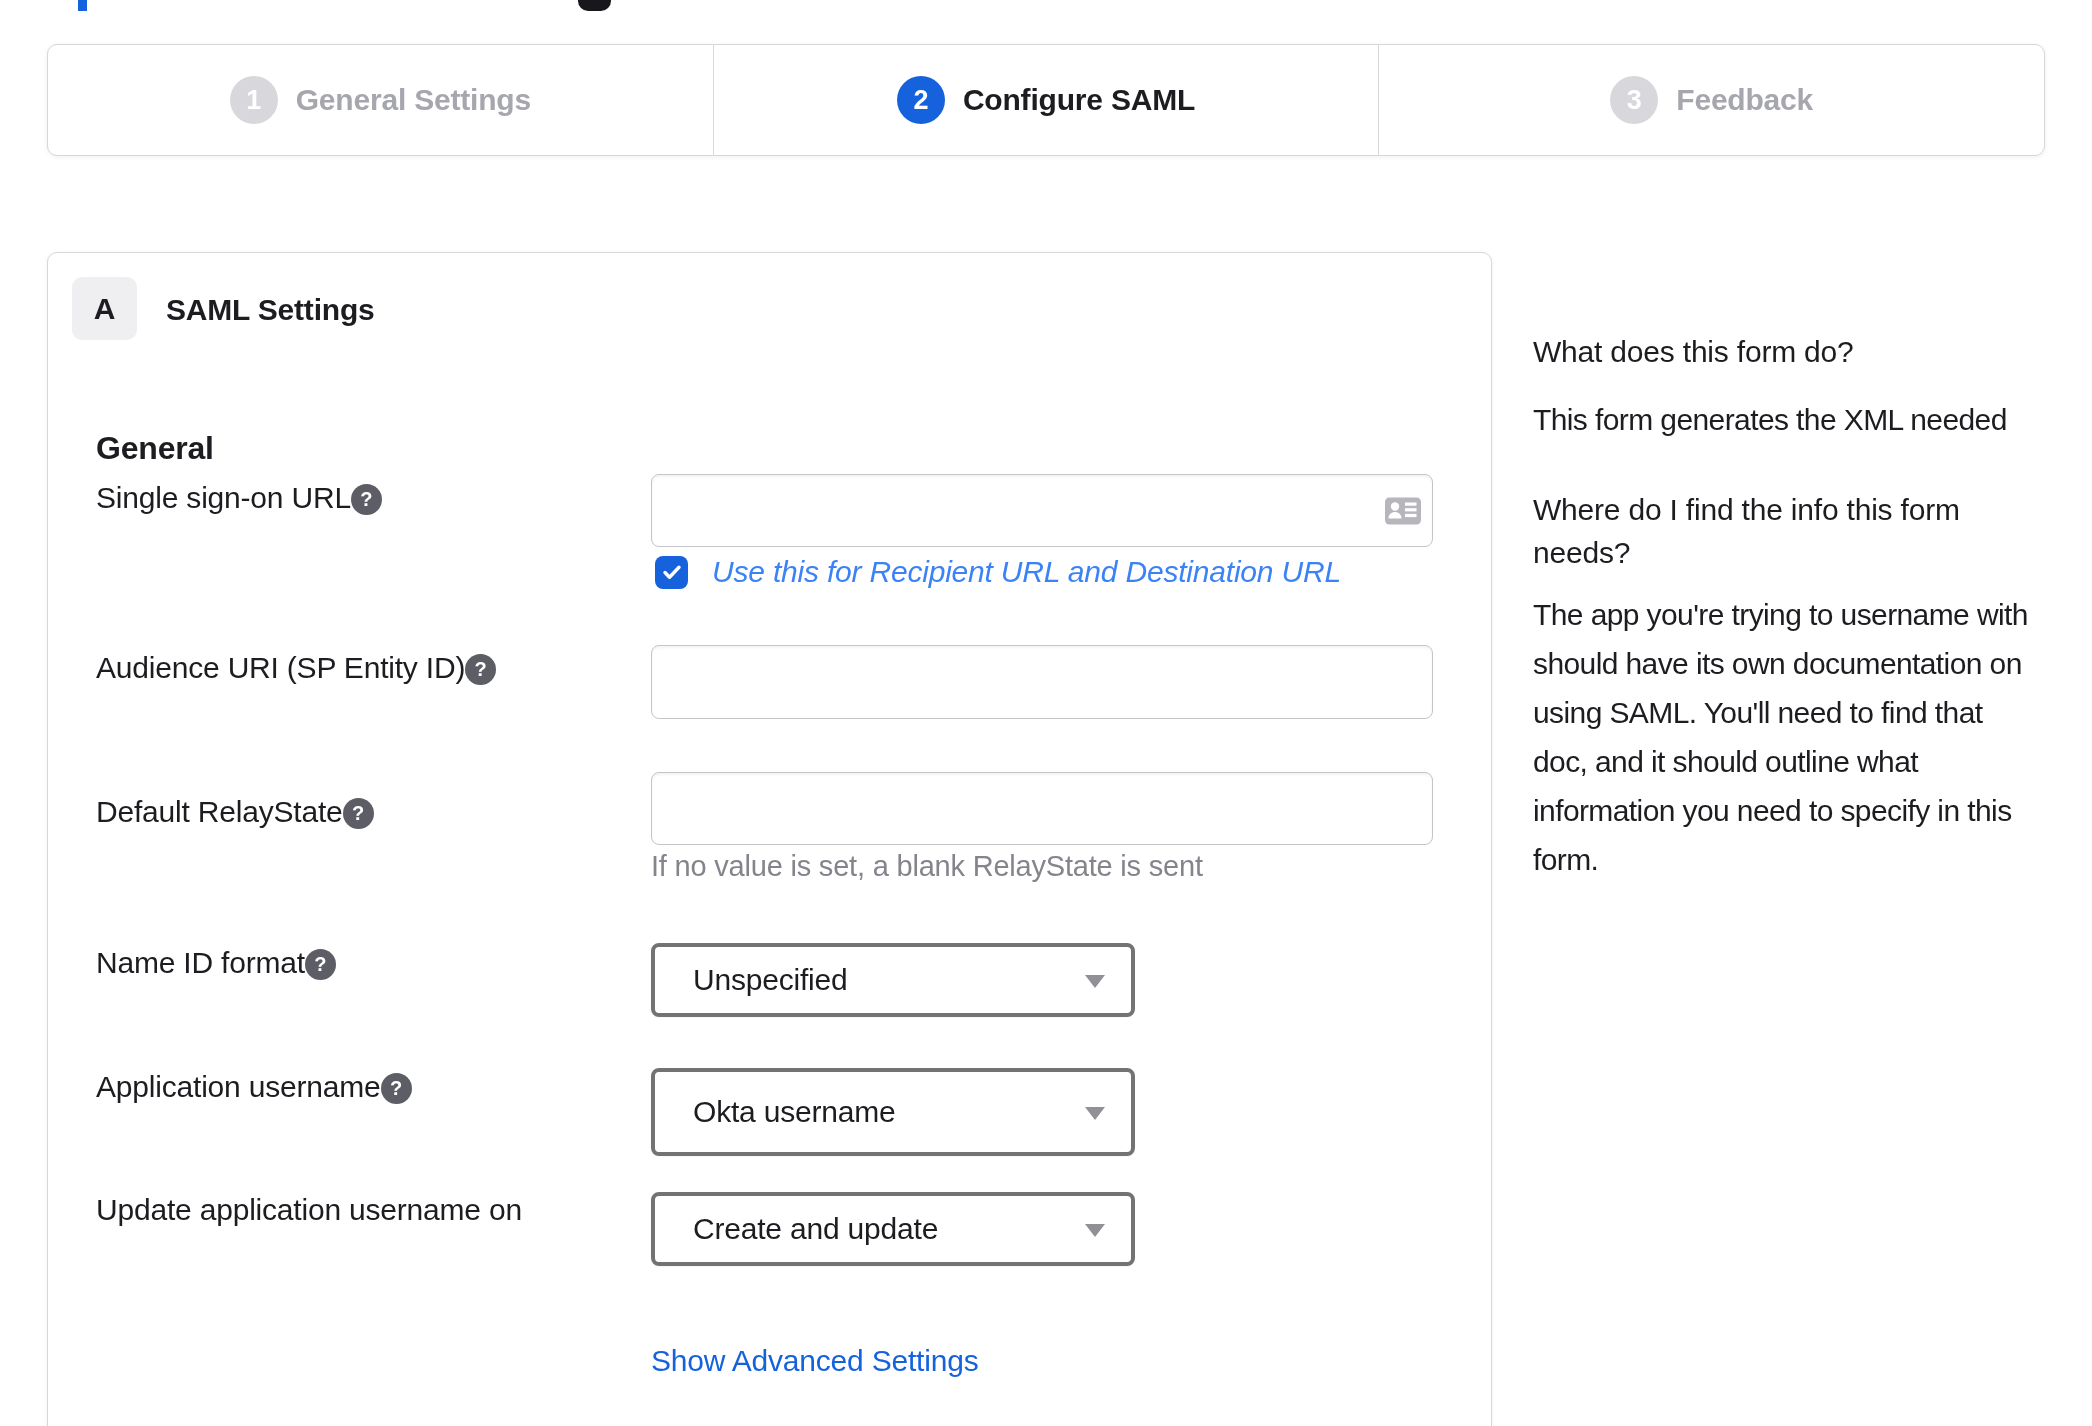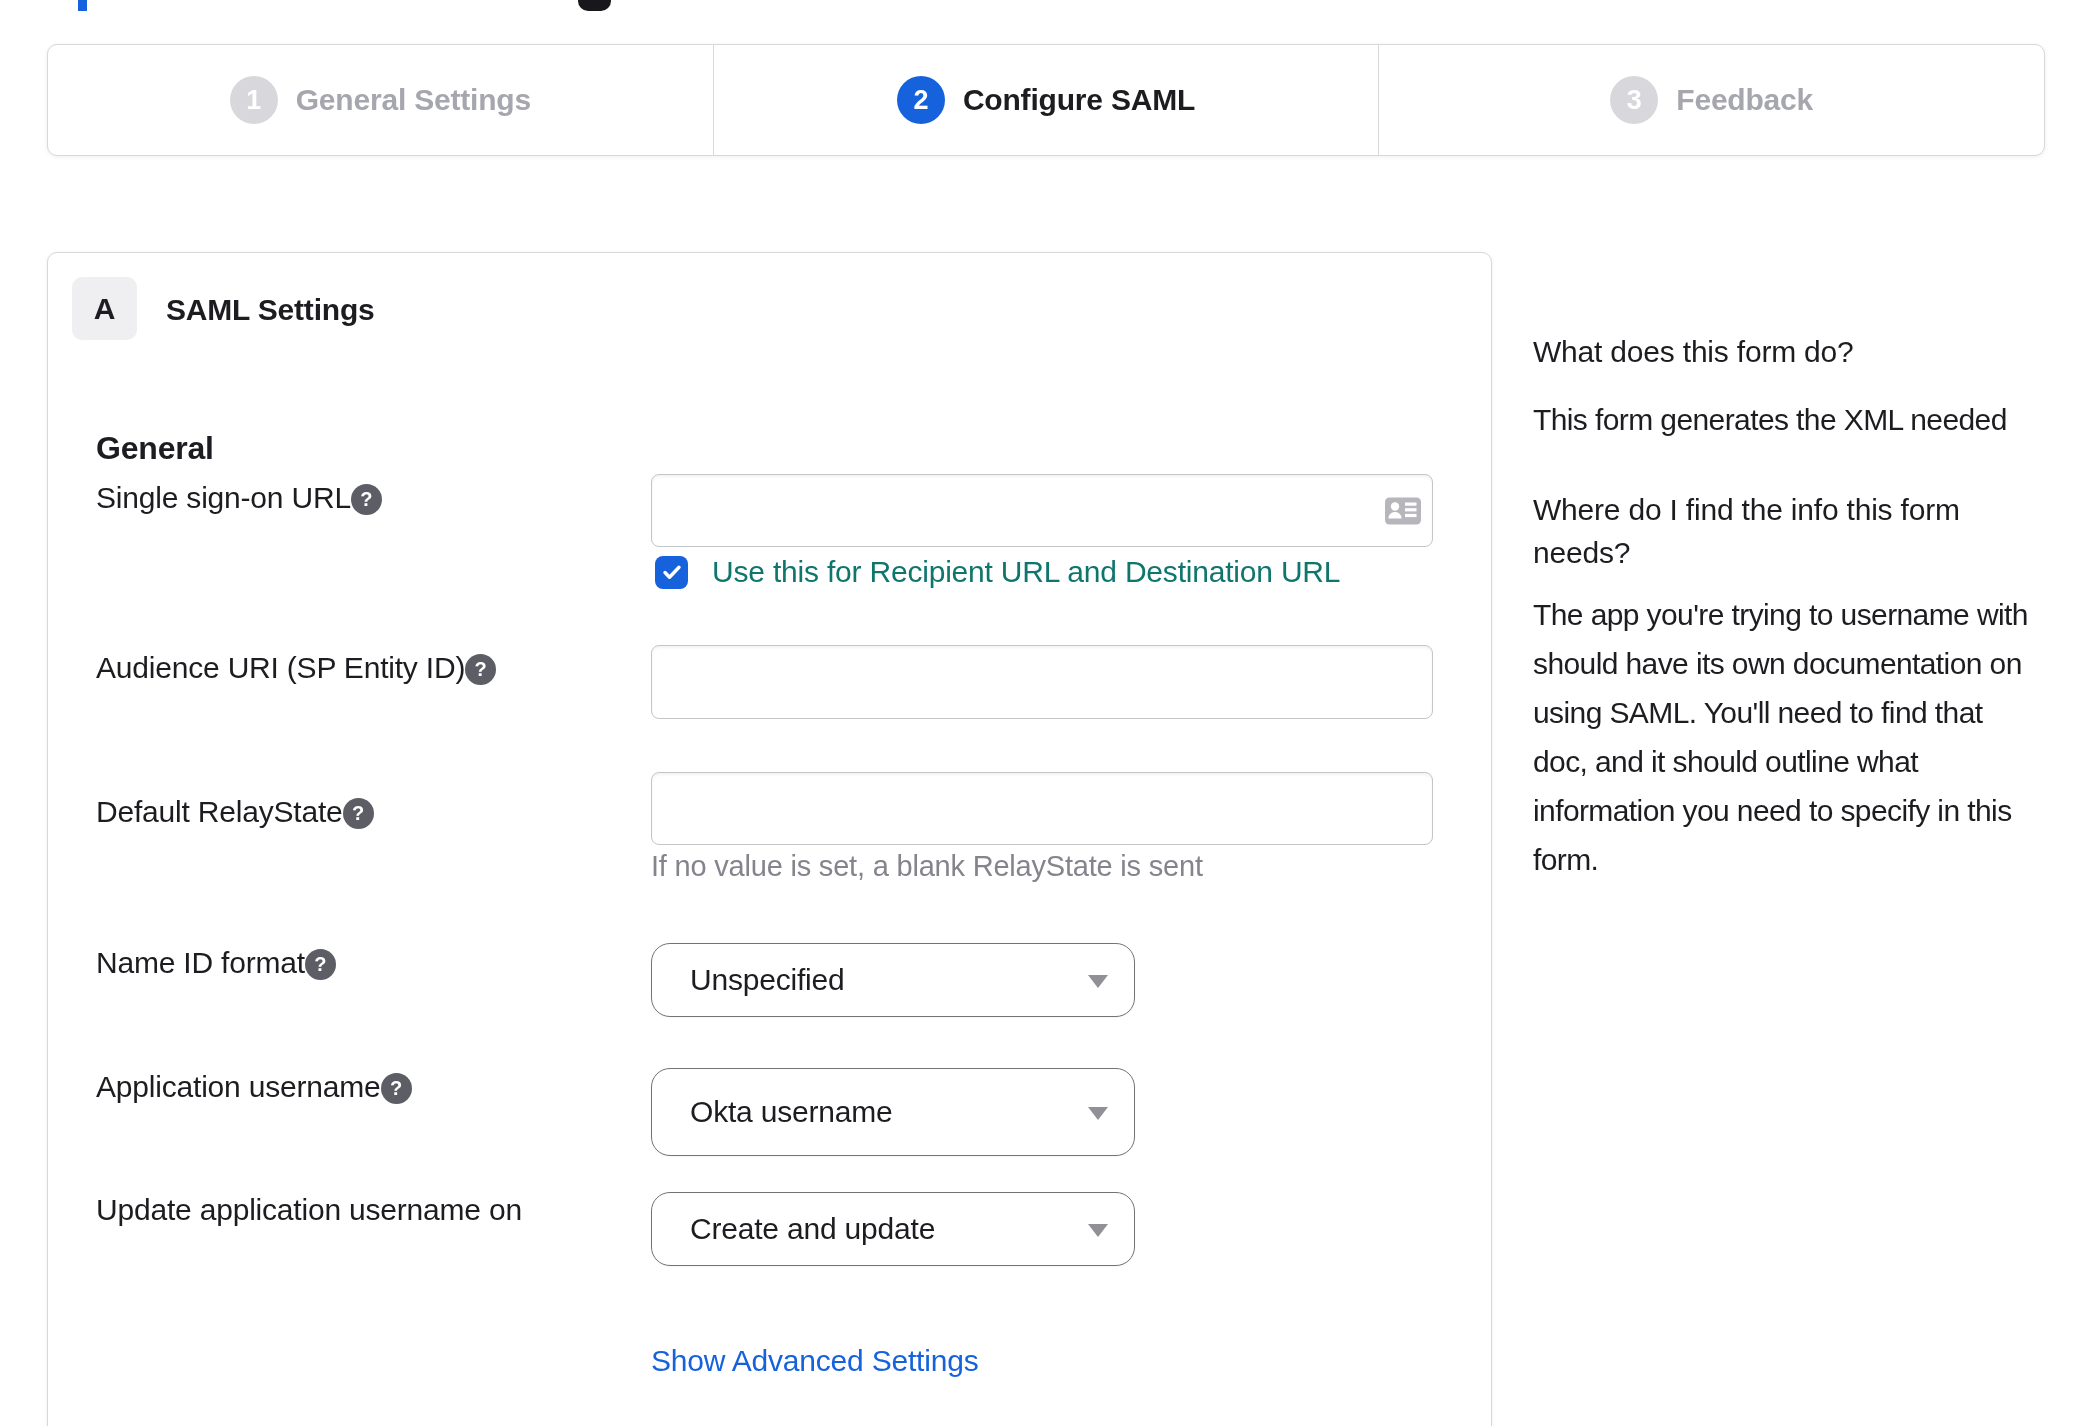--- a/index.html
+++ b/index.html
@@ -68,27 +68,27 @@
     padding:0 60px 0 26px; outline:none;
   }
   .input-icon { position:absolute; left:1384px; width:38px; height:32px; pointer-events:none; }
 
   .checkbox-row { position:absolute; left:655px; top:555px; display:flex; align-items:center; gap:24px; }
   .checkbox {
     width:33px; height:33px; border-radius:8px; background:#1662dd;
     display:flex; align-items:center; justify-content:center; cursor:pointer; flex:0 0 auto;
   }
   .checkbox svg { width:24px; height:24px; }
-  .checkbox-label { font-size:30px; color:#0f766e; white-space:nowrap; }
+  .checkbox-label { font-size:30px; color:#3b82f6; white-space:nowrap;font-style:italic; }
 
   .hint { position:absolute; left:651px; top:850px; font-size:29px; color:#84848c; white-space:nowrap; }
 
   .dropdown {
     position:absolute; left:651px; width:484px; height:74px;
-    border:1px solid #737373; border-radius:19px; background:#fff;
+    border:4px solid #737373; border-radius:8px; background:#fff;
     display:flex; align-items:center; cursor:pointer;
     font-size:30px; color:#1d1d21; padding-left:38px;
     box-shadow:0 1px 2px rgba(29,29,33,0.04);
   }
   .dd-arrow {
     position:absolute; right:26px; top:50%; margin-top:-5px;
     width:0; height:0; border-left:10px solid transparent; border-right:10px solid transparent;
     border-top:13px solid #909096;
   }
 

